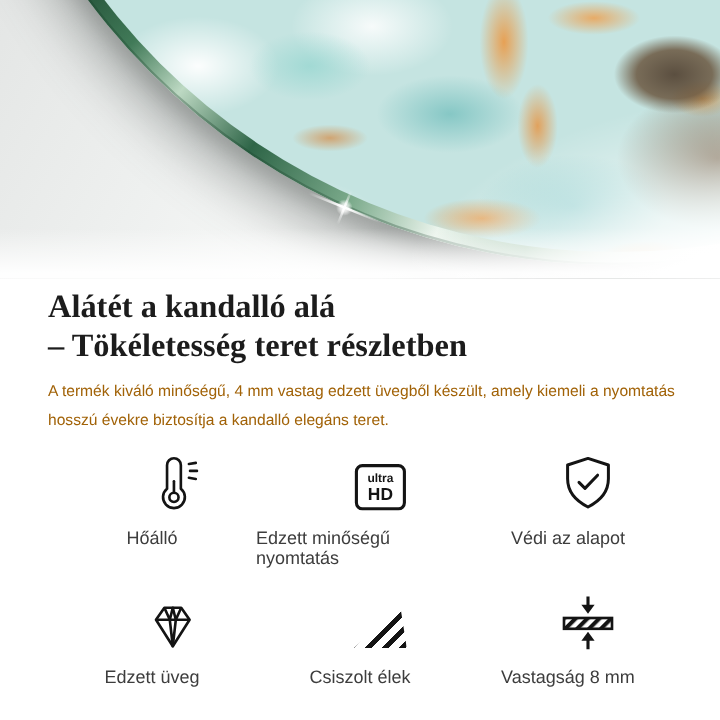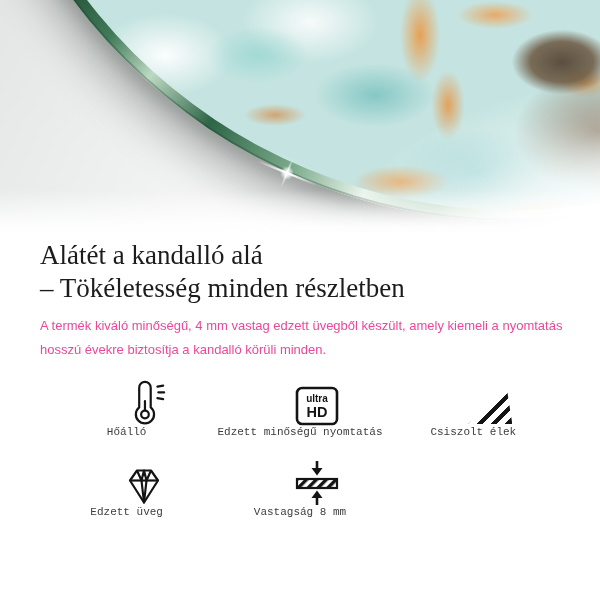--- a/index.html
+++ b/index.html
@@ -42,31 +42,31 @@
   .glint{position:absolute;left:287px;top:173px;width:0;height:0;transform:rotate(22deg);}
   .glint::before{content:"";position:absolute;left:-32px;top:-1px;width:64px;height:2px;
       background:linear-gradient(90deg,transparent,rgba(255,255,255,.95) 42%,#fff 50%,rgba(255,255,255,.95) 58%,transparent);}
   .glint::after{content:"";position:absolute;left:-1px;top:-15px;width:2px;height:30px;
       background:linear-gradient(180deg,transparent,#fff 50%,transparent);}
   .glint-glow{position:absolute;left:280px;top:166px;width:14px;height:14px;border-radius:50%;
       background:radial-gradient(circle,#fff 0%,rgba(255,255,255,.7) 35%,rgba(255,255,255,0) 70%);}
 
   
   .content{padding:0 40px;}
-  h1{margin:7px 0 0;font-family:"Liberation Serif",serif;font-weight:400;
+  h1{margin:7px 0 0;font-family:"Liberation Serif",serif;font-weight:700;
      font-size:27px;line-height:33px;color:#1c1c1c;}
   .h-line{display:block;}
-  .desc{margin:9px 0 0;font-size:13px;line-height:24px;color:#ec4899;}
+  .desc{margin:9px 0 0;font-size:13px;line-height:24px;color:#a16207;}
   .p-line{display:block;white-space:nowrap;}
 
   
   .features{display:grid;grid-template-columns:repeat(3,1fr);margin-top:16px;row-gap:20px;}
   .feature{display:flex;flex-direction:column;align-items:center;}
   .icon-box{height:48px;display:flex;align-items:flex-end;justify-content:center;margin-left:34px;}
-  .f-label{margin-top:0;font-size:11px;color:#3d3d3d;font-family:Liberation Mono, monospace;}
+  .f-label{margin-top:14px;font-size:15px;color:#3d3d3d;}
   .stripes{width:44px;height:34px;margin-bottom:2px;
      background:repeating-linear-gradient(135deg,#141414 0 4.5px,transparent 4.5px 10px);
      clip-path:polygon(0 100%,100% 100%,88% 0);}
   svg text{font-family:"Liberation Sans",sans-serif;}
 </style>
 </head>
 <body>
 
 <div class="page">
 
@@ -76,26 +76,26 @@
     <div class="disc-art"></div>
     <div class="hero-fade"></div>
     <div class="glint-glow"></div>
     <div class="glint"></div>
   </section>
 
   <section class="content">
 
     <h1>
       <span class="h-line">Alátét a kandalló alá</span>
-      <span class="h-line">– Tökéletesség minden részletben</span>
+      <span class="h-line">– Tökéletesség teret részletben</span>
     </h1>
 
     <p class="desc">
       <span class="p-line">A termék kiváló minőségű, 4 mm vastag edzett üvegből készült, amely kiemeli a nyomtatás</span>
-      <span class="p-line">hosszú évekre biztosítja a kandalló körüli minden.</span>
+      <span class="p-line">hosszú évekre biztosítja a kandalló elegáns teret.</span>
     </p>
 
     <div class="features">
 
       <div class="feature">
         <div class="icon-box">
           <svg width="46" height="48" viewBox="0 0 48 50">
             <g fill="none" stroke="#141414" stroke-width="2.3" stroke-linecap="round">
               <path d="M19 30.5 V10 a6 6 0 0 1 12 0 v20.5 a9.5 9.5 0 1 1 -12 0 z"></path>
               <circle cx="25" cy="38" r="4"></circle>
@@ -113,40 +113,49 @@
         <div class="icon-box">
           <svg width="44" height="40" viewBox="0 0 44 40">
             <rect x="2" y="2" width="40" height="36" rx="5" fill="none" stroke="#141414" stroke-width="2.6"></rect>
             <text x="22" y="15.5" text-anchor="middle" font-size="10" font-weight="700" fill="#141414">ultra</text>
             <text x="22" y="31" text-anchor="middle" font-size="14.5" font-weight="700" fill="#141414">HD</text>
           </svg>
         </div>
         <div class="f-label">Edzett minőségű nyomtatás</div>
       </div>
 
-
       <div class="feature">
         <div class="icon-box">
-          <div class="stripes"></div>
+          <svg width="46" height="47" viewBox="0 0 46 47">
+            <path d="M23 3 L40 8.5 V20 c0 11.5 -7 18.5 -17 23.5 C13 38.5 6 31.5 6 20 V8.5 Z" fill="none" stroke="#141414" stroke-width="2.5" stroke-linejoin="round"></path>
+            <path d="M15.5 23 l5 5 l10.5 -11" fill="none" stroke="#141414" stroke-width="2.5" stroke-linecap="round" stroke-linejoin="round"></path>
+          </svg>
         </div>
-        <div class="f-label">Csiszolt élek</div>
+        <div class="f-label">Védi az alapot</div>
       </div>
 
       <div class="feature">
         <div class="icon-box">
           <svg width="48" height="41" viewBox="0 0 48 41">
             <g fill="none" stroke="#141414" stroke-width="2.2" stroke-linejoin="round">
               <path d="M10 15.5 L17 5.5 H31 L38 15.5 L24 37.5 Z"></path>
               <path d="M10 15.5 H38"></path>
               <path d="M17 5.5 L21.5 15.5 L24 5.5 L26.5 15.5 L31 5.5"></path>
               <path d="M21.5 15.5 L24 37.5 L26.5 15.5"></path>
             </g>
           </svg>
         </div>
         <div class="f-label">Edzett üveg</div>
+      </div>
+
+      <div class="feature">
+        <div class="icon-box">
+          <div class="stripes"></div>
+        </div>
+        <div class="f-label">Csiszolt élek</div>
       </div>
 
       <div class="feature">
         <div class="icon-box">
           <svg width="46" height="46" viewBox="0 0 46 46">
             <defs>
               <pattern id="hatch" width="7" height="7" patternUnits="userSpaceOnUse" patternTransform="rotate(45)">
                 <rect width="7" height="7" fill="#ffffff"></rect>
                 <rect width="3.4" height="7" fill="#141414"></rect>
               </pattern>

